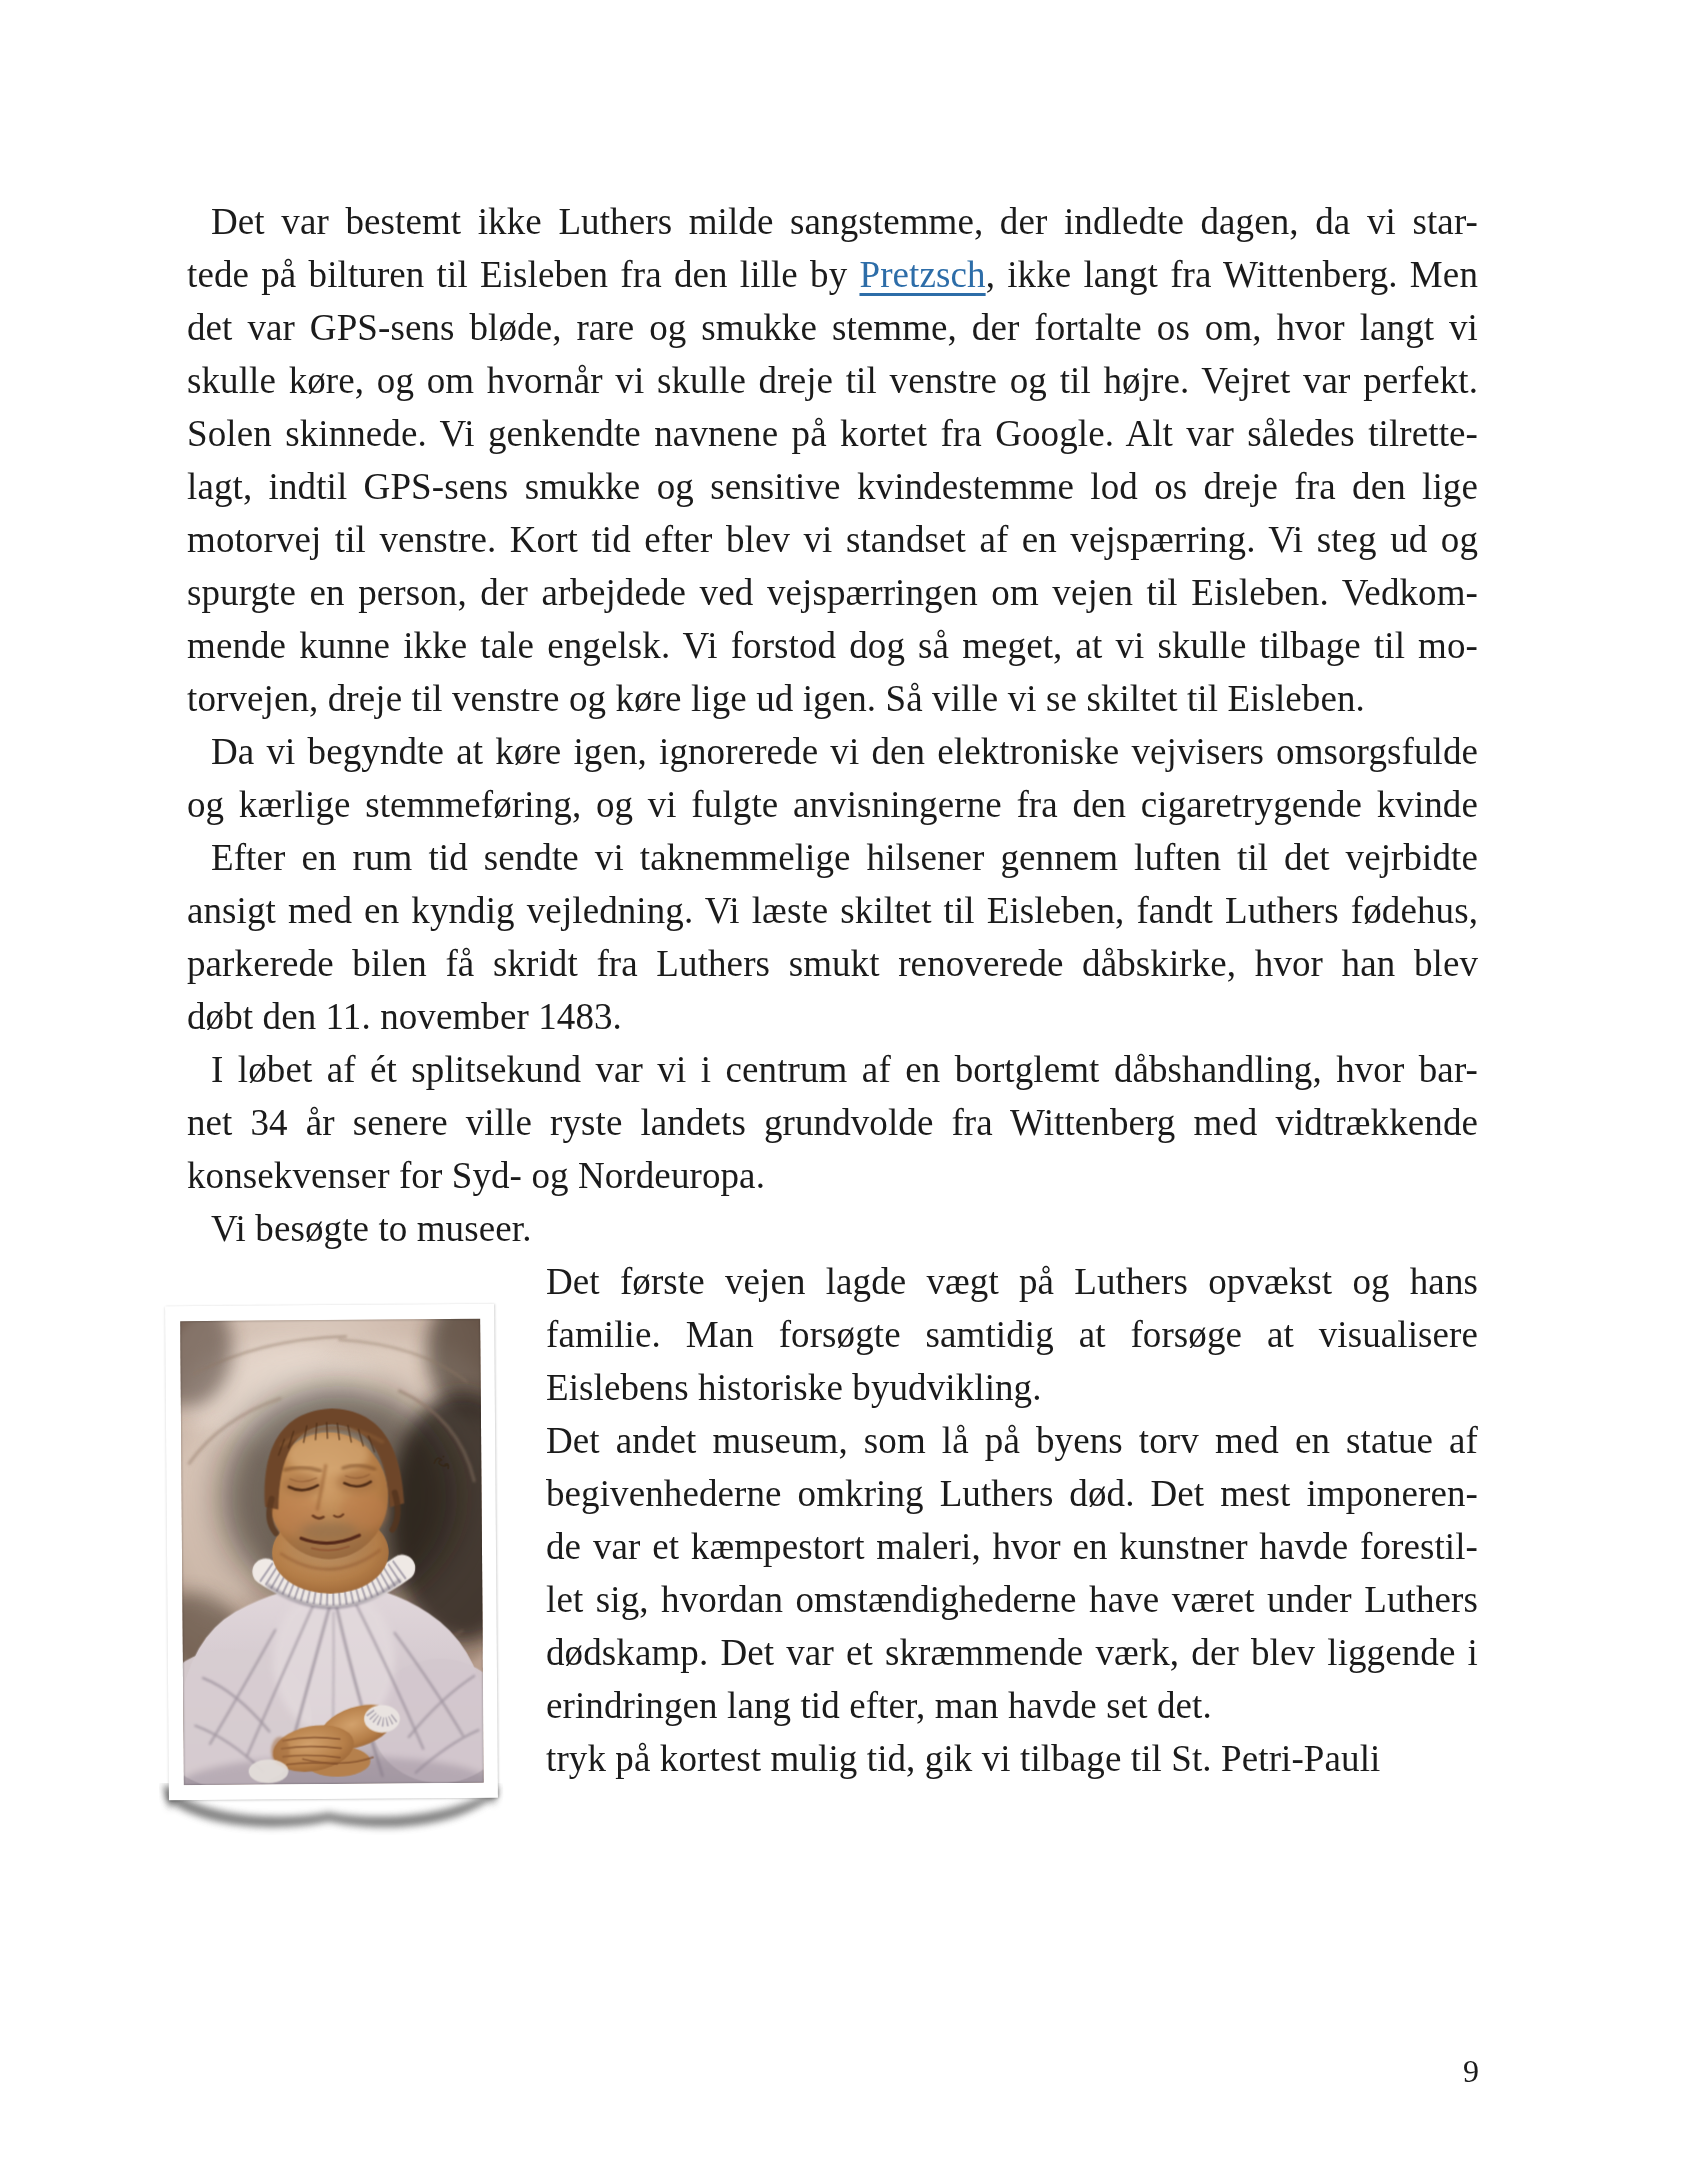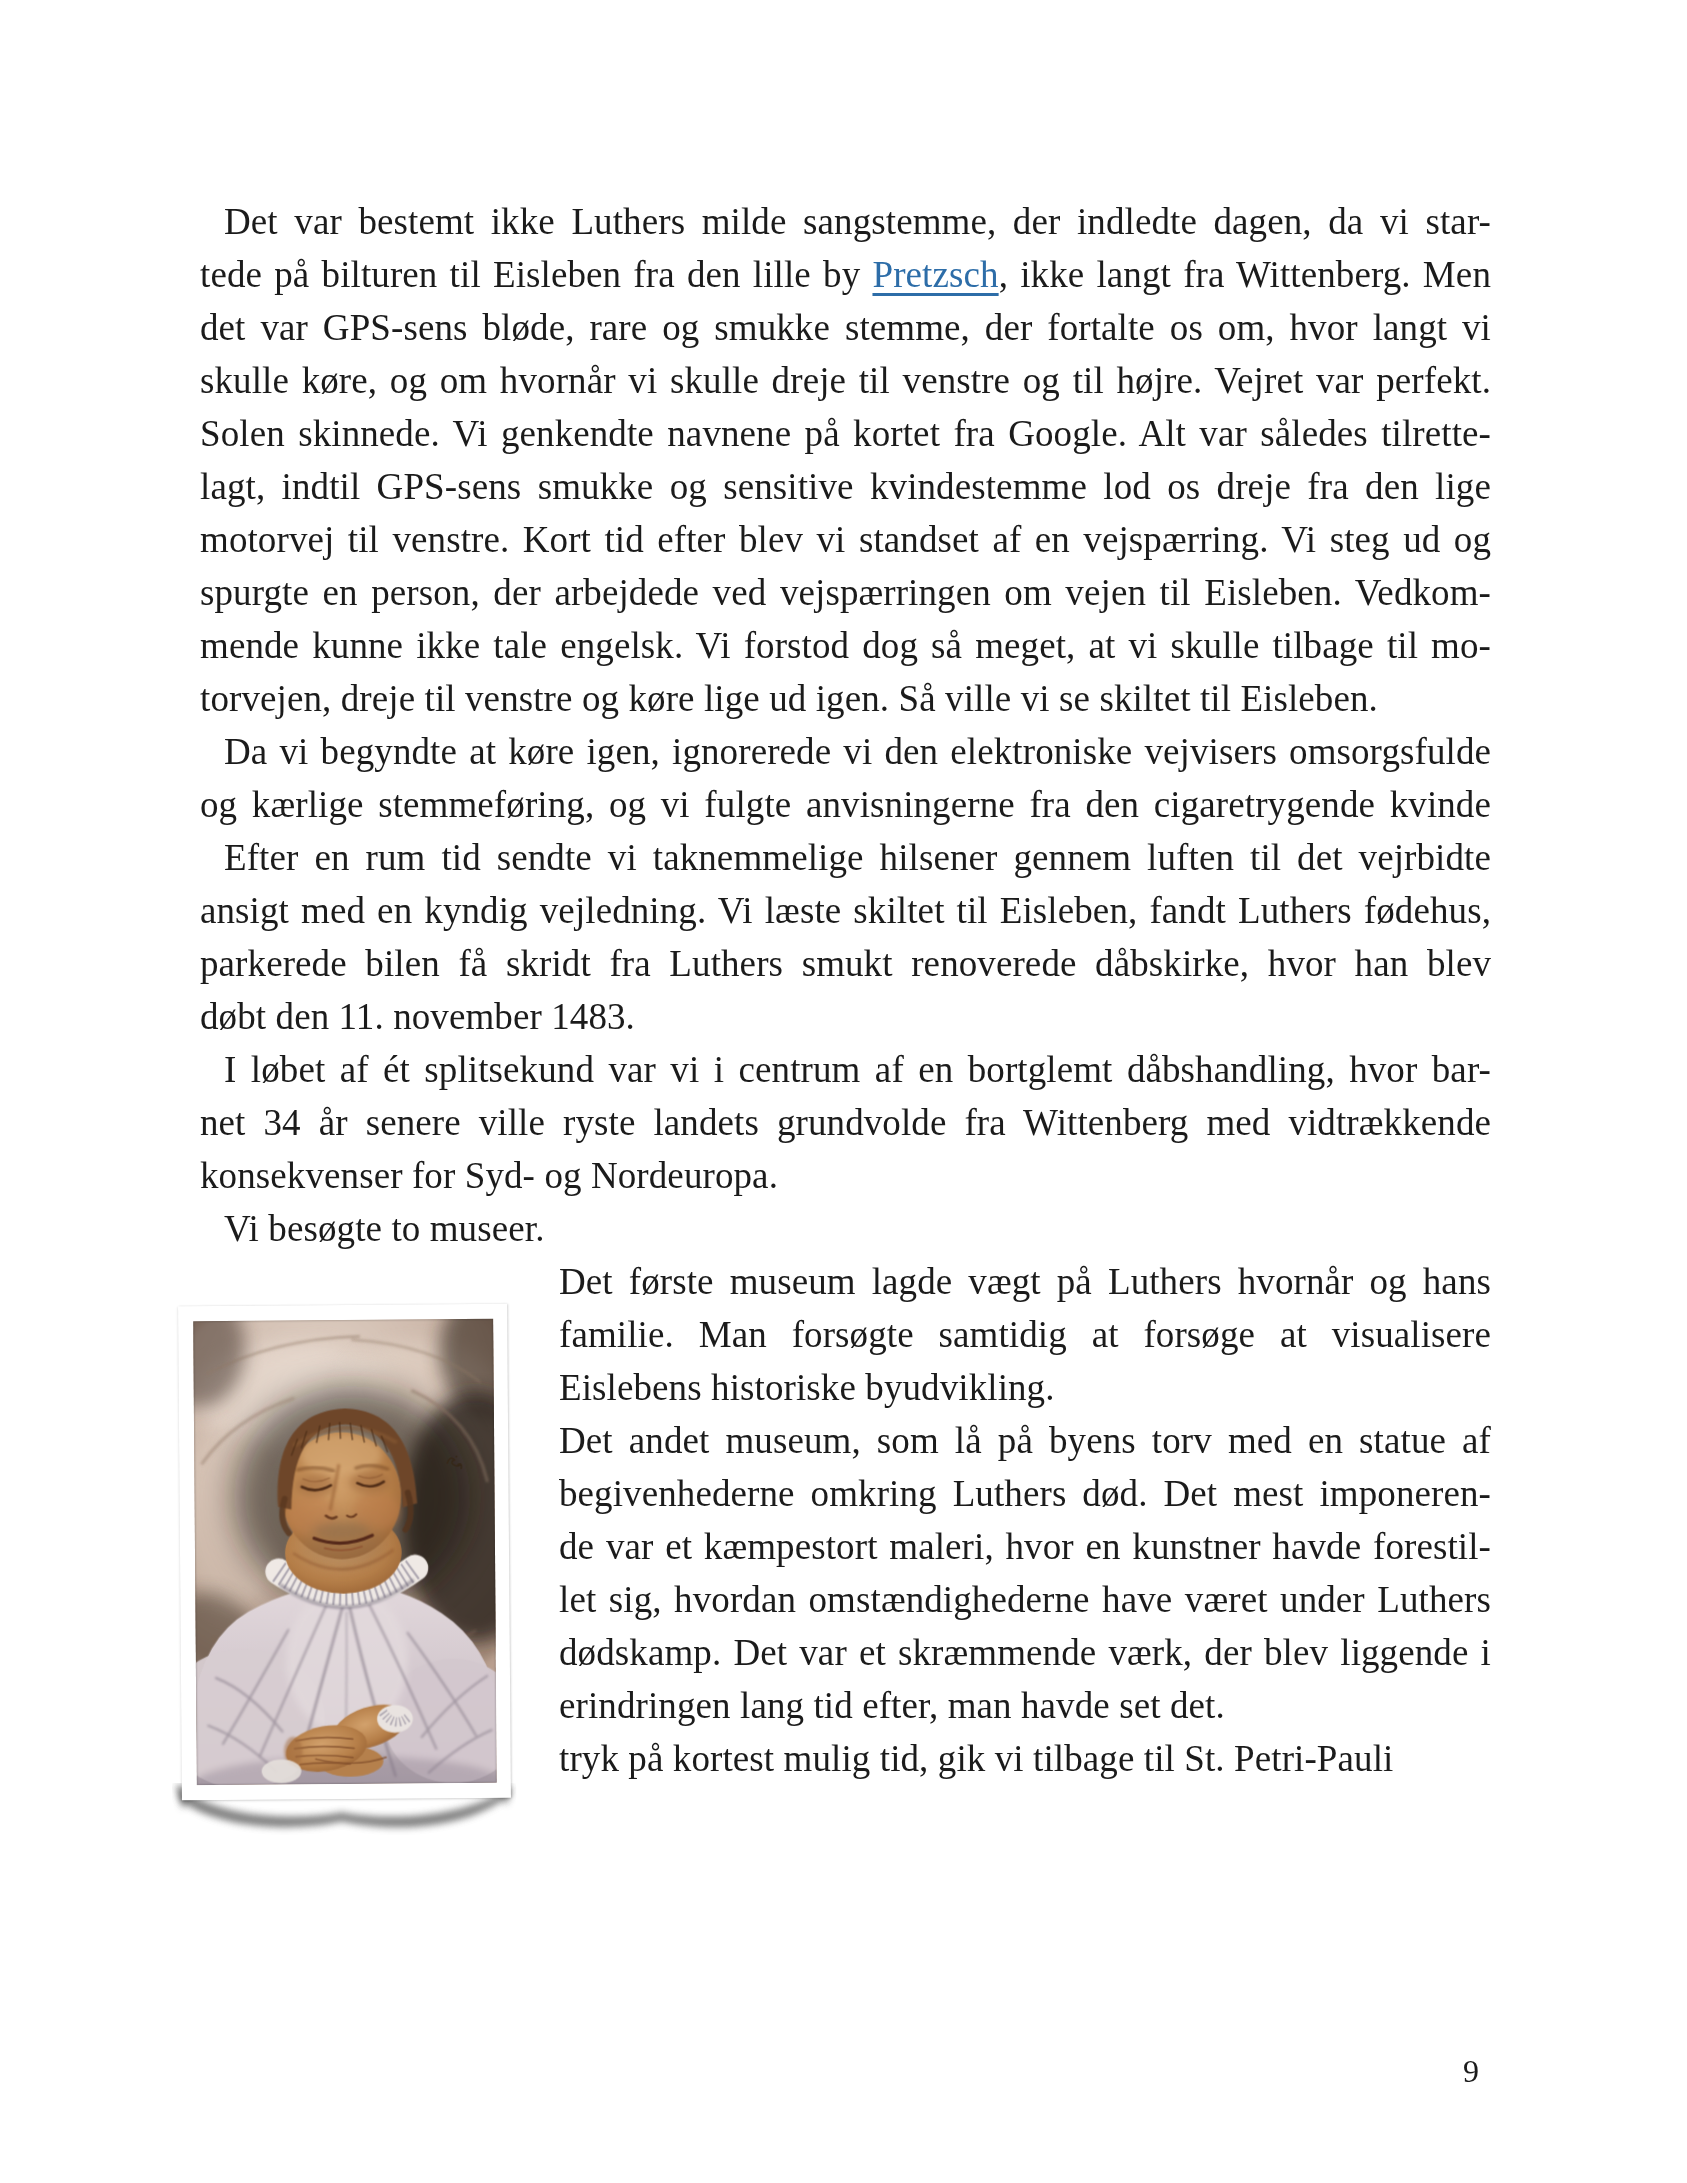--- a/index.html
+++ b/index.html
@@ -12,21 +12,21 @@
     position: relative;
     width: 1687px;
     height: 2183px;
     background: var(--page-bg);
     overflow: hidden;
     font-family: "Liberation Serif", "DejaVu Serif", serif;
     color: var(--text-color);
   }
   .textblock {
     position: absolute;
-    left: 200px;
+    left: 187px;
     top: 195px;
     width: 1291px;
     font-size: 37px;
     line-height: 53px;
     letter-spacing: 0.1px;
   }
   
   .ln {
     height: 53px;
     overflow: hidden;   
@@ -259,21 +259,21 @@
             <path d="M0,10 q4,-12 11,-5 q-7,3 -2,7 q5,4 11,1"></path>
             <path d="M16,12 q7,-3 5,6"></path>
             <circle cx="14" cy="0" r="1.4" fill="#352718" stroke="none"></circle>
           </g>
 
           <rect x="1" y="1" width="451" height="700" fill="none" stroke="#000000" stroke-opacity="0.12" stroke-width="2"></rect>
         </svg>
       </div>
     </div>
 
-    <div class="ln jl">Det første museum lagde vægt på Luthers hvornår og hans</div>
+    <div class="ln jl">Det første vejen lagde vægt på Luthers opvækst og hans</div>
     <div class="ln jl">familie. Man forsøgte samtidig at forsøge at visualisere</div>
     <div class="ln">Eislebens historiske byudvikling.</div>
     <div class="ln jl">Det andet museum, som lå på byens torv med en statue af</div>
     <div class="ln jl">begivenhederne omkring Luthers død. Det mest imponeren-</div>
     <div class="ln jl">de var et kæmpestort maleri, hvor en kunstner havde forestil-</div>
     <div class="ln jl">let sig, hvordan omstændighederne have været under Luthers</div>
     <div class="ln jl">dødskamp. Det var et skræmmende værk, der blev liggende i</div>
     <div class="ln">erindringen lang tid efter, man havde set det.</div>
     <div class="ln">tryk på kortest mulig tid, gik vi tilbage til St. Petri-Pauli kirken.</div>
   </div>

